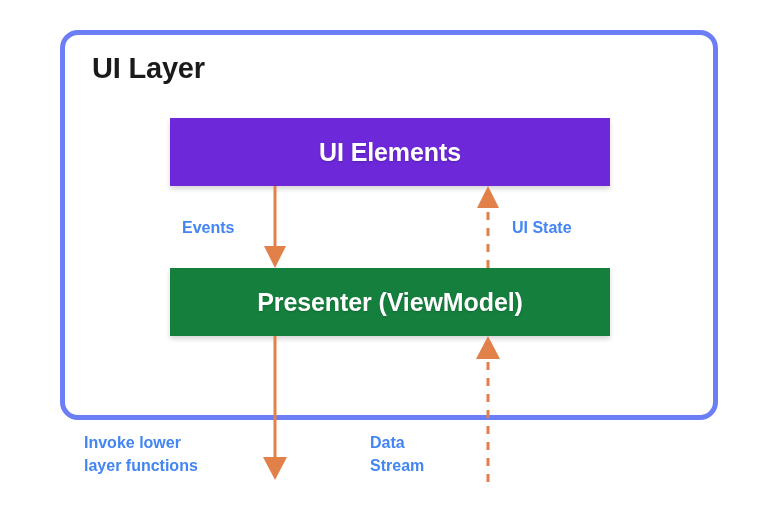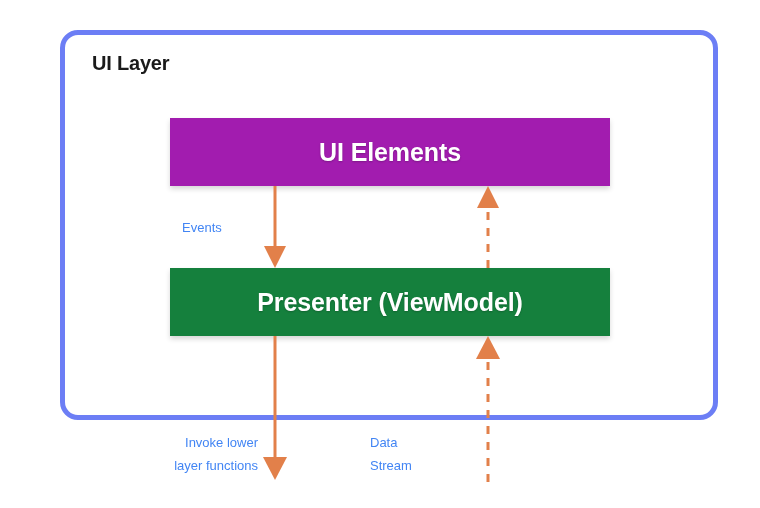--- a/index.html
+++ b/index.html
@@ -32,21 +32,21 @@
     box-sizing: border-box;
     border: 5px solid #6C7EF5;
     border-radius: 18px;
     background: #ffffff;
   }
 
   .layer-title {
     position: absolute;
     left: 92px;
     top: 52px;
-    font-size: 20px;
+    font-size: 29px;
     font-weight: bold;
     color: #1a1a1a;
     letter-spacing: -0.2px;
     white-space: nowrap;
   }
 
   
   .component-box {
     position: absolute;
     left: 170px;
@@ -61,48 +61,48 @@
     color: #ffffff;
     font-size: 25px;
     font-weight: bold;
     letter-spacing: -0.1px;
     text-shadow: 0 1px 2px rgba(0,0,0,0.22);
     white-space: nowrap;
   }
 
   #ui-elements-box {
     top: 118px;
-    background: #a21caf;
+    background: #6d28d9;
   }
   #presenter-box {
     top: 268px;
     background: #15803d;
   }
 
   
   #arrow-layer {
     position: absolute;
     left: 0; top: 0;
     width: 760px;
     height: 508px;
     pointer-events: none;
   }
 
   
   .edge-label {
     position: absolute;
     color: #4285F4;
-    font-size: 13px;
-    font-weight: normal;
+    font-size: 16px;
+    font-weight: bold;
     line-height: 23px;
     white-space: pre-line;
   }
   #label-events   { left: 182px; top: 216px; }
   #label-ui-state { left: 512px; top: 216px; }
-  #label-invoke   { left: 98px;  top: 431px; width: 160px; text-align: right; }
+  #label-invoke   { left: 84px;  top: 431px; width: 160px; }
   #label-data     { left: 370px; top: 431px; width: 100px; text-align: left; }
 </style>
 </head>
 <body>
 
 <div id="diagram-canvas">
 
   <div class="layer-box"></div>
 
   <div class="layer-title">UI Layer</div>
@@ -133,20 +133,21 @@
     </g>
 
     <g>
       <line x1="488" y1="482" x2="488" y2="352" stroke="#E2804A" stroke-width="3" stroke-dasharray="8 8"></line>
       <polygon points="488,336 476,359 500,359" fill="#E2804A"></polygon>
     </g>
   </svg>
 
   <div class="edge-label" id="label-events">Events</div>
 
+  <div class="edge-label" id="label-ui-state">UI State</div>
 
   <div class="edge-label" id="label-invoke">Invoke lower
 layer functions</div>
 
   <div class="edge-label" id="label-data">Data
 Stream</div>
 
 </div>
 
 </body></html>

